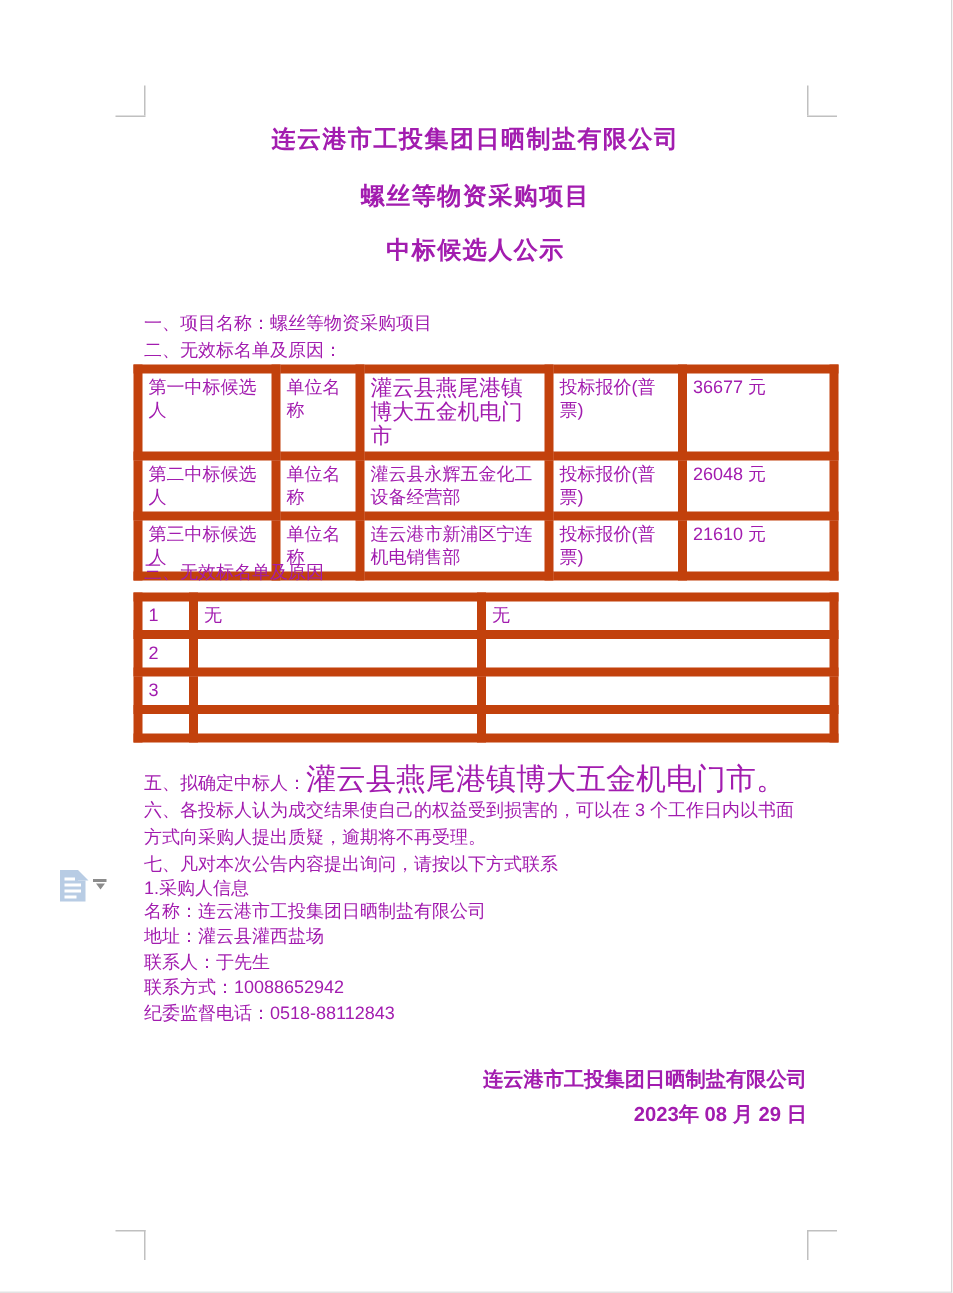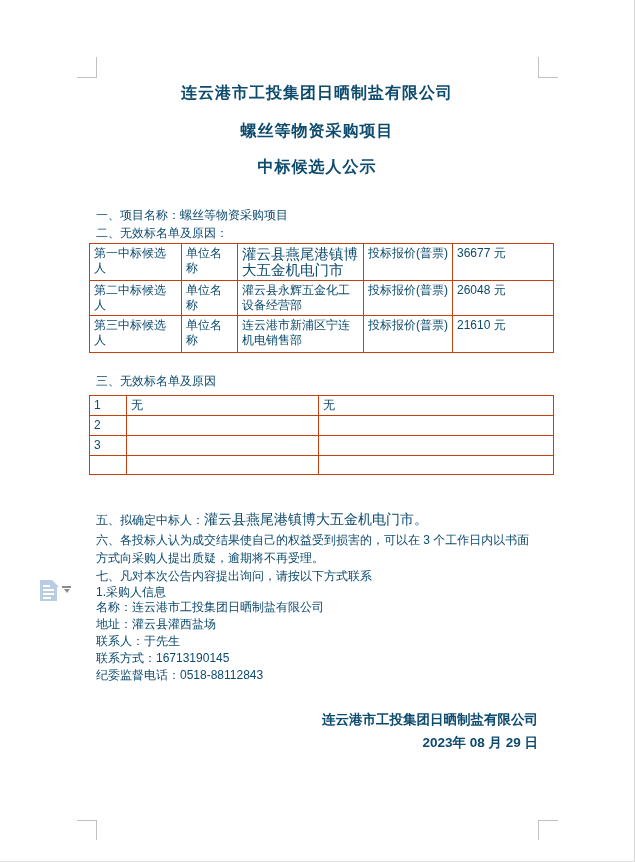--- a/index.html
+++ b/index.html
@@ -4,45 +4,45 @@
 <style>
   html,body{margin:0;padding:0;background:#ffffff;}
   .page{
     position:relative;
     width:635px;height:862px;
     background:#ffffff;
     border-right:1px solid #d6d6d6;
     border-bottom:1px solid #e3e3e3;
     box-sizing:border-box;
     font-family:"Liberation Sans","DejaVu Sans",sans-serif;
-    color:#0c4a6e;
+    color:#a21caf;
     overflow:hidden;
   }
   
   .crop{position:absolute;background:#c0c0c0;}
   
   .title{
     position:absolute;left:96px;width:442px;
     text-align:center;font-weight:bold;font-size:16px;
     letter-spacing:1px;
   }
   .bodyline{
     position:absolute;left:96px;width:442px;
     font-size:12px;line-height:18px;
   }
   table{border-collapse:collapse;table-layout:fixed;}
   td{
-    border:1px solid #c2410c;
+    border:6px solid #c2410c;
     font-size:12px;line-height:15px;
     padding:2px 4px;vertical-align:top;
     overflow:hidden;word-break:break-all;
   }
   .tbl{position:absolute;left:89px;}
   .unit-big{font-size:14.5px;line-height:16px;font-family:"Liberation Serif","DejaVu Serif",serif;}
-  .winner-name{font-size:14px;font-family:"Liberation Serif","DejaVu Serif",serif;}
+  .winner-name{font-size:20px;font-family:"Liberation Serif","DejaVu Serif",serif;}
   .contact-line{position:absolute;left:96px;font-size:12px;}
   .sig{
     position:absolute;left:96px;width:442px;
     text-align:right;font-weight:bold;font-size:13.5px;
   }
   
   .paste-btn{position:absolute;left:38px;top:578px;width:34px;height:26px;cursor:pointer;}
   .paste-doc{
     position:absolute;left:2px;top:2px;width:17px;height:21px;
     background:#b8cce4;
@@ -161,19 +161,19 @@
     </div>
     <div class="dd-wrap">
       <div class="dd-bar"></div>
       <div class="dd-tri"></div>
     </div>
   </div>
 
   <div class="contact-line" style="top:599px;">名称：连云港市工投集团日晒制盐有限公司</div>
   <div class="contact-line" style="top:616px;">地址：灌云县灌西盐场</div>
   <div class="contact-line" style="top:633px;">联系人：于先生</div>
-  <div class="contact-line" style="top:650px;">联系方式：16713190145</div>
+  <div class="contact-line" style="top:650px;">联系方式：10088652942</div>
   <div class="contact-line" style="top:667px;">纪委监督电话：0518-88112843</div>
 
   <div class="sig" style="top:711px;">连云港市工投集团日晒制盐有限公司</div>
   <div class="sig" style="top:734px;">2023年 08 月 29 日</div>
 
 </div>
 
 </body></html>

